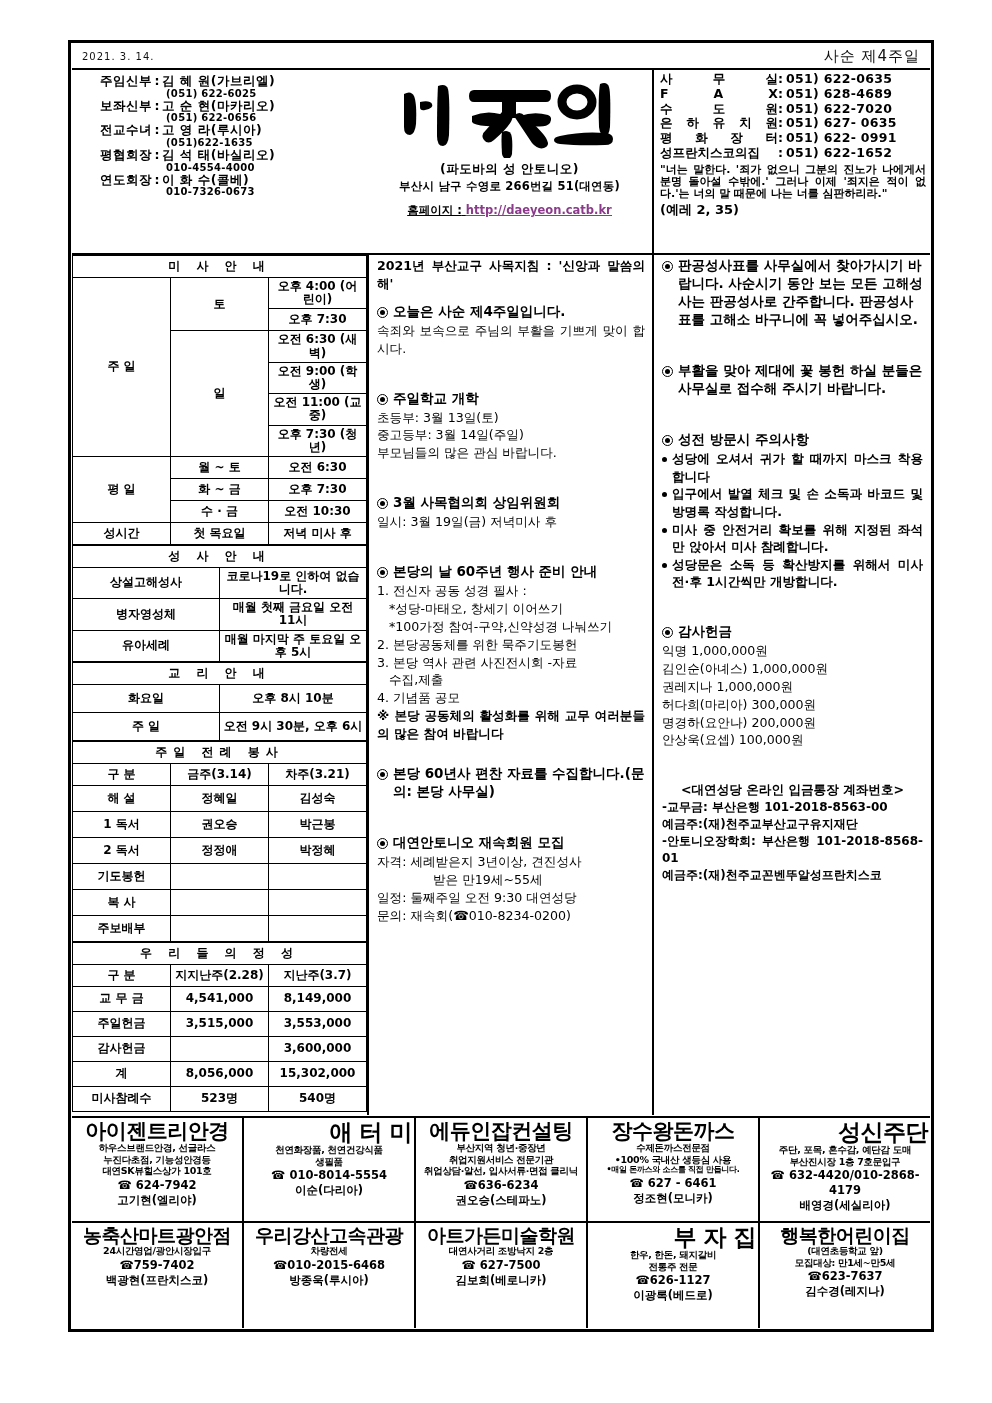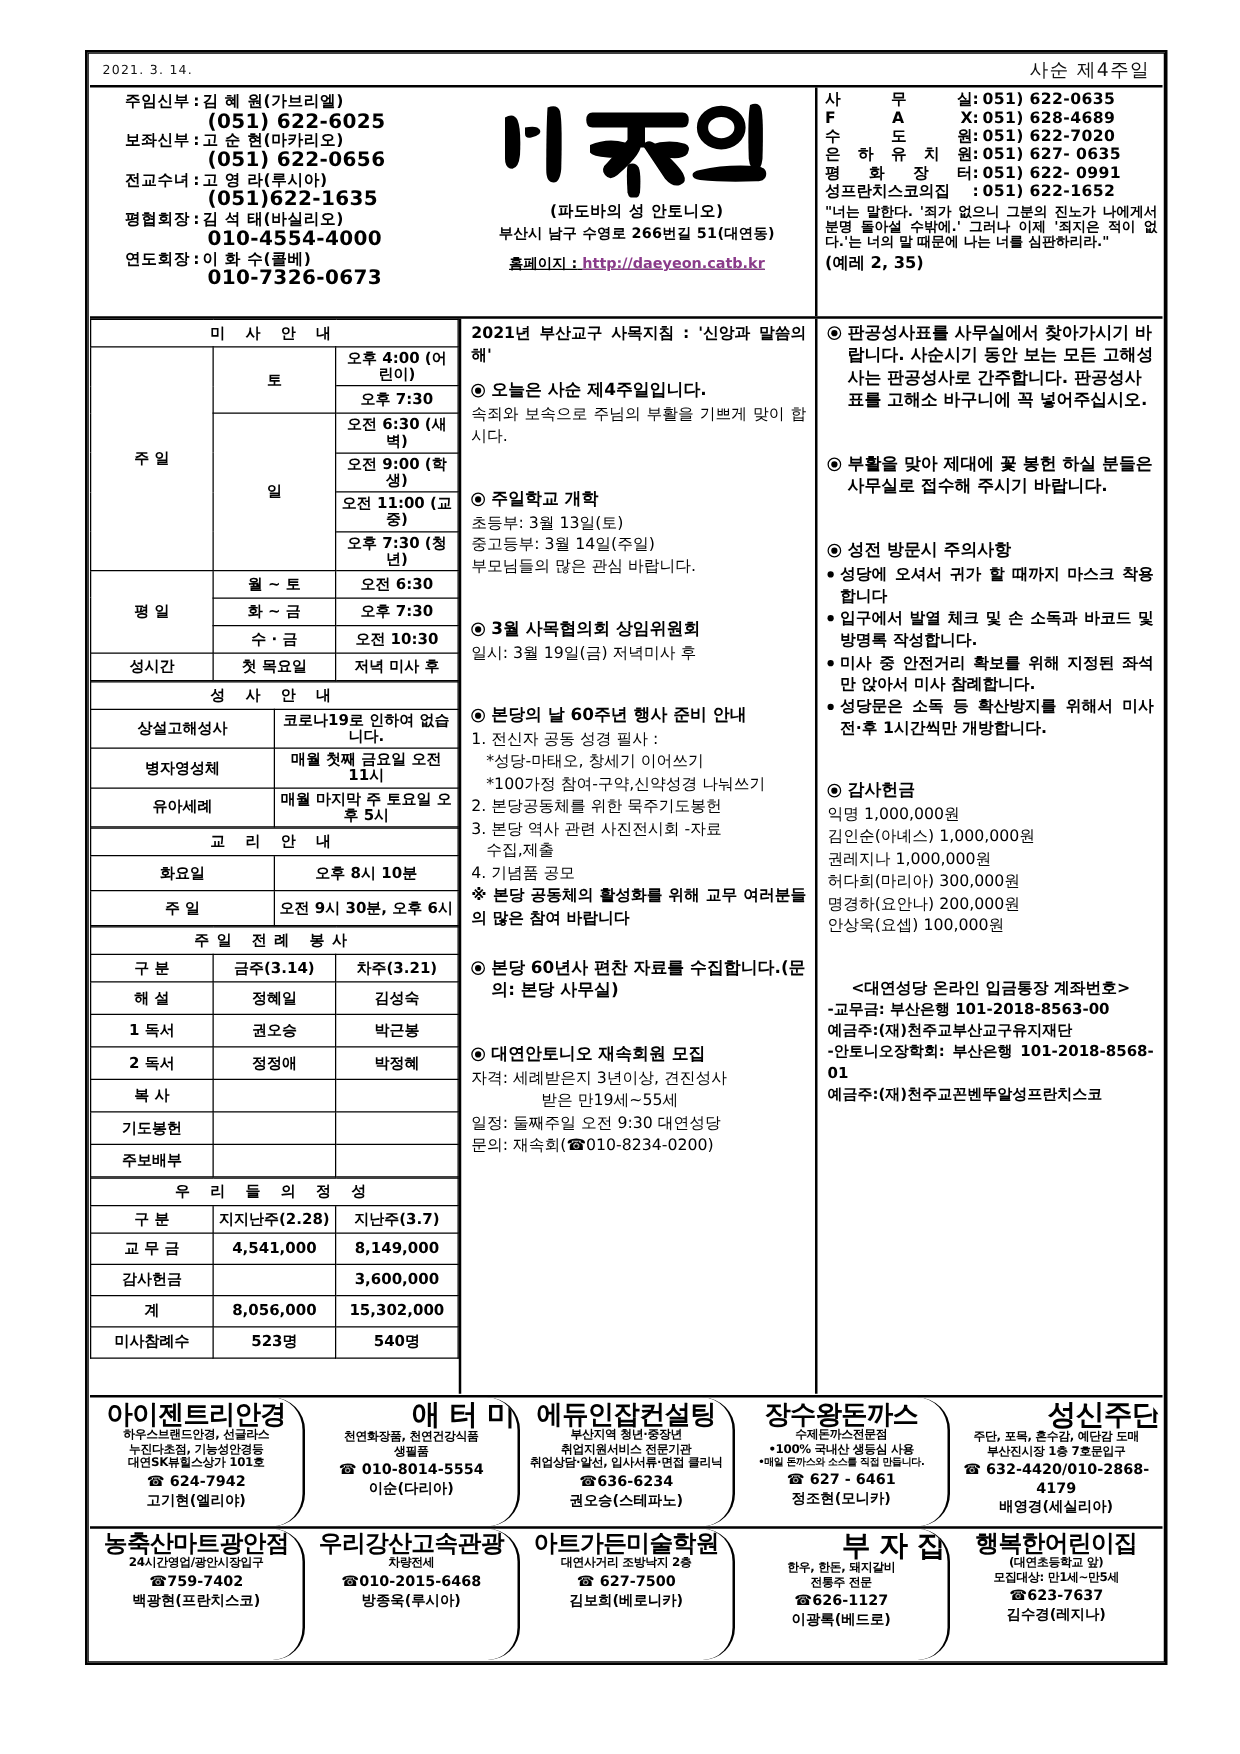--- a/index.html
+++ b/index.html
@@ -54,21 +54,21 @@
   .mh-right{ flex:1; border-left: 2px solid #000; padding: 2px 4px 0 6px; }
 
   .staff-row {
     display: flex; font-size: 12.5px; line-height: 1.08;
     font-weight: bold; color:#000; justify-content:flex-start;
   }
   .staff-label { width: 74px; text-align: right; letter-spacing:0.5px;}
   .staff-colon { width: 10px; text-align:center; }
   .staff-name  { letter-spacing: 0.5px; }
   .staff-tel {
-    font-size: 16px; font-weight: bold; line-height: 1.12;
+    font-size: 10px; font-weight: bold; line-height: 1.12;
     padding-left: 88px; letter-spacing:0.3px;
   }
 
   
   .logo-wrap { height: 86px; display:flex; align-items:center; justify-content:center;}
   .logo-sub1 { font-size: 12.5px; font-weight: bold; letter-spacing:0.5px; margin-top:1px;}
   .logo-sub2 { font-size: 11.5px; font-weight: bold; letter-spacing:0.2px; margin-top:1px;}
   .logo-home { font-size: 11.5px; font-weight:bold; margin-top:9px;text-decoration:underline; }
   .logo-home a { color:#8a3b8a; text-decoration: underline; }
 
@@ -145,21 +145,21 @@
     left: 72px; top: 1116px;
     width: 858px; height: 212px;
     border-top: 2px solid #000;
   }
   .ads-row { display: flex; height: 50%; }
   .ads-row:first-child { border-bottom: 2px solid #000; }
   .ad {
     flex: 1; border-right: 2px solid #000;
     padding: 3px 2px 2px 2px;
     text-align: center; overflow: hidden;
-    display: flex; flex-direction: column; justify-content: flex-start; border-radius: 26px;
+    display: flex; flex-direction: column; justify-content: flex-start;
   }
   .ad:last-child { border-right: none; }
   .ad-name {
     font-weight: bold; color:#000; line-height: 1.0;
     white-space: nowrap; letter-spacing: -0.5px;
   }
   .ad-name.xl { font-size: 23px; text-align: right; }
   .ad-name.lg { font-size: 21px; }
   .ad-name.md { font-size: 19px; }
   .ad-desc { font-size: 9.5px; line-height: 1.22; font-weight: bold; letter-spacing:-0.3px;}
@@ -420,26 +420,26 @@
               <td style="height:26px">1 독서</td>
               <td style="height:26px">권오승</td>
               <td style="height:26px">박근봉</td>
             </tr>
             <tr style="height:26px">
               <td style="height:26px">2 독서</td>
               <td style="height:26px">정정애</td>
               <td style="height:26px">박정혜</td>
             </tr>
             <tr style="height:26px">
-              <td style="height:26px">복 사</td>
+              <td style="height:26px">기도봉헌</td>
               <td style="height:26px"></td>
               <td style="height:26px"></td>
             </tr>
             <tr style="height:26px">
-              <td style="height:26px">기도봉헌</td>
+              <td style="height:26px">복 사</td>
               <td style="height:26px"></td>
               <td style="height:26px"></td>
             </tr>
             <tr style="height:26px">
               <td style="height:26px">주보배부</td>
               <td style="height:26px"></td>
               <td style="height:26px"></td>
             </tr>
           </tbody>
       </table>
@@ -450,20 +450,25 @@
             </tr>
             <tr>
               <td>구    분</td>
               <td>지지난주(2.28)</td>
               <td>지난주(3.7)</td>
             </tr>
             <tr style="height:25px">
               <td style="height:25px">교 무 금</td>
               <td style="height:25px">4,541,000</td>
               <td style="height:25px">8,149,000</td>
+            </tr>
+            <tr style="height:25px">
+              <td style="height:25px">주일헌금</td>
+              <td style="height:25px">3,515,000</td>
+              <td style="height:25px">3,553,000</td>
             </tr>
             <tr style="height:25px">
               <td style="height:25px">감사헌금</td>
               <td style="height:25px"></td>
               <td style="height:25px">3,600,000</td>
             </tr>
             <tr style="height:25px">
               <td style="height:25px">계</td>
               <td style="height:25px">8,056,000</td>
               <td style="height:25px">15,302,000</td>

